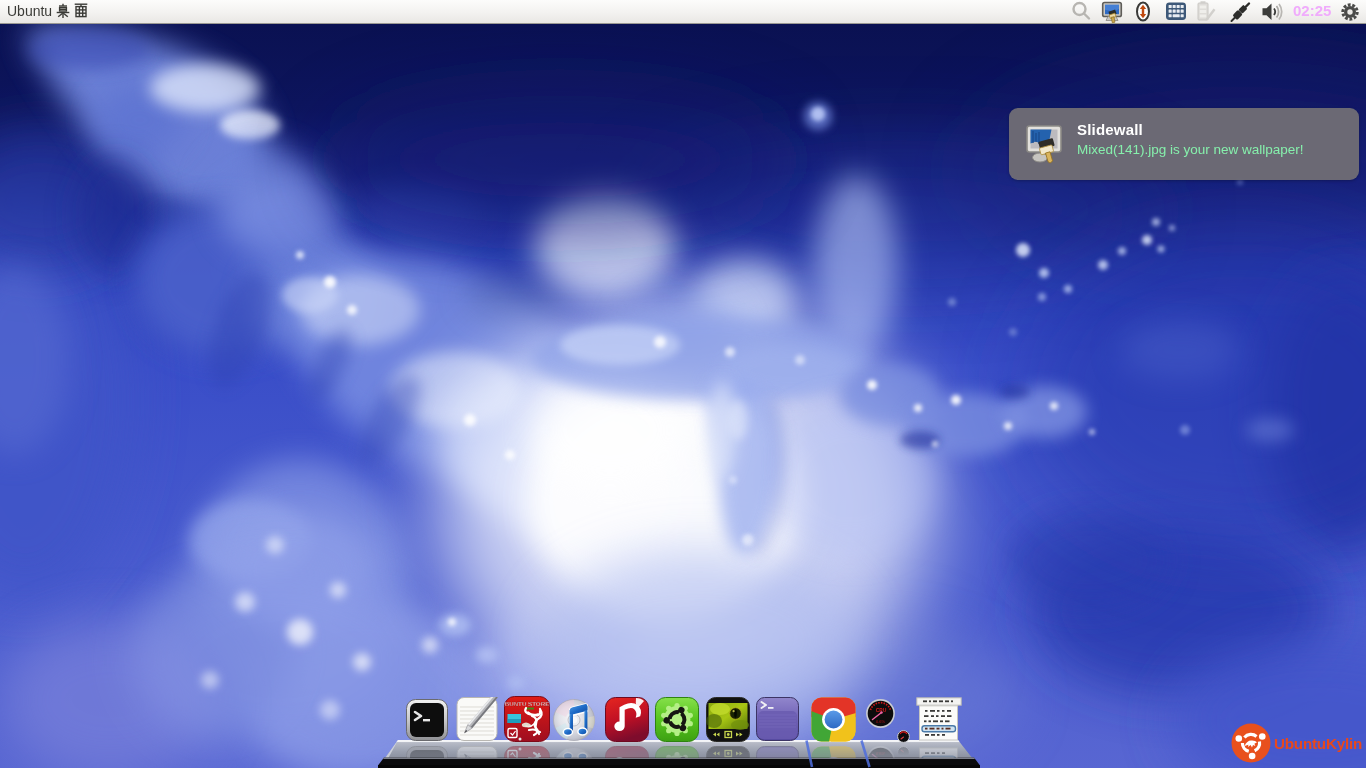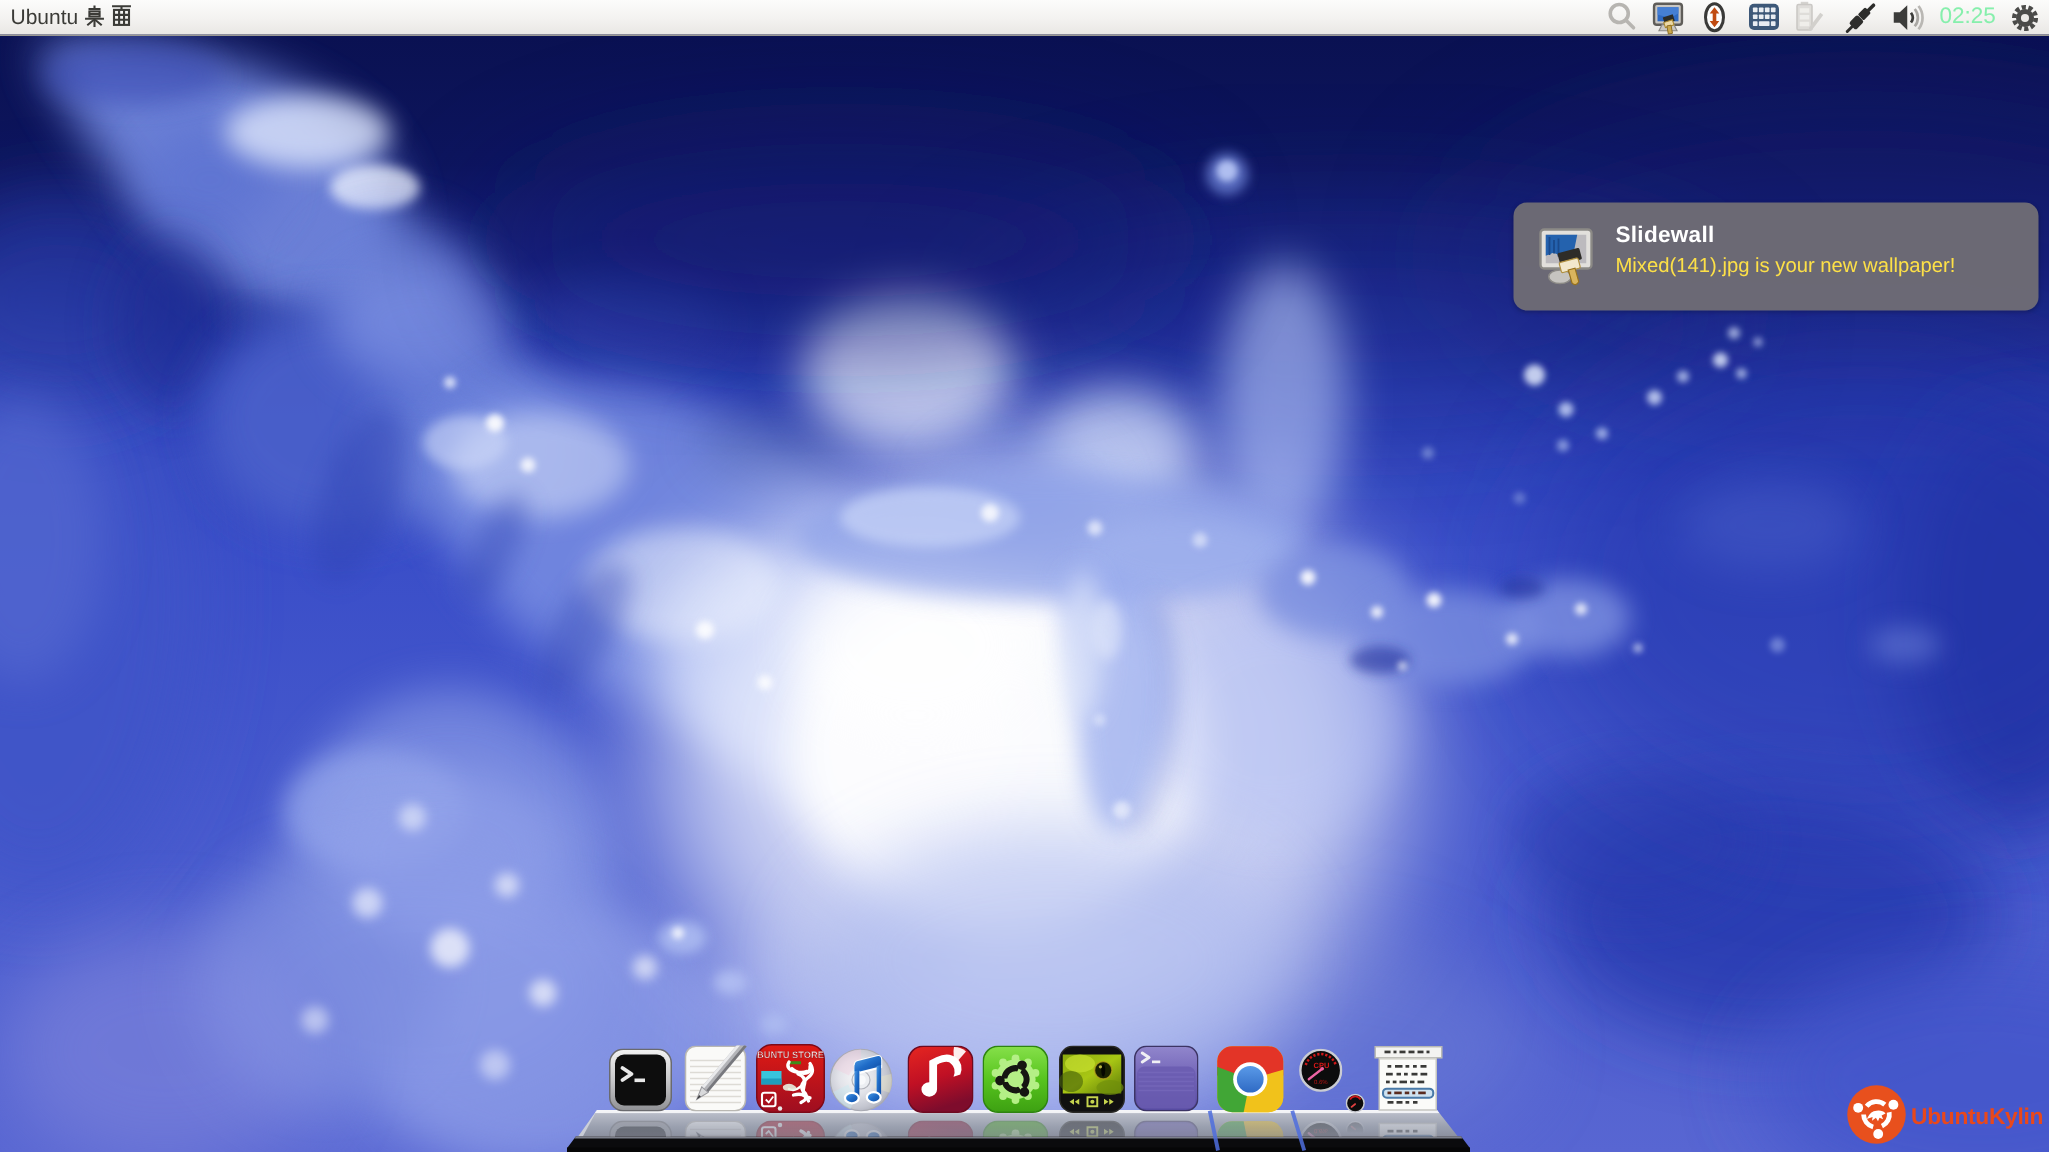--- a/index.html
+++ b/index.html
@@ -1,23 +1,23 @@
 <!DOCTYPE html>
 <html><head>
 <meta charset="utf-8">
 <style>
 html,body{margin:0;padding:0;width:1366px;height:768px;overflow:hidden;background:#3c50c8;font-family:"Liberation Sans",sans-serif;}
 #wall{position:absolute;left:0;top:0;}
 #panel{position:absolute;left:0;top:0;width:1366px;height:24px;background:linear-gradient(#fcfcfb,#f3f2f0 55%,#e9e7e4);border-bottom:1px solid #9a9892;box-sizing:border-box;z-index:30;}
 #ptitle{position:absolute;left:7px;top:3px;z-index:35;font-size:14px;font-weight:normal;color:#3b3b37;letter-spacing:0px;}
 #tray{position:absolute;right:0;top:0;height:24px;z-index:31;}
-#clock{position:absolute;left:1293px;top:2px;font-size:15px;color:#86efac;z-index:32;}
-#notif{position:absolute;left:1009px;top:108px;width:350px;height:72px;background:rgba(109,107,116,0.98);border-radius:9px;z-index:20;box-shadow:0 1px 3px rgba(0,0,0,0.25);margin-top:27px;}
+#clock{position:absolute;left:1293px;top:2px;font-size:15px;color:#f0abfc;z-index:32;font-weight:bold;}
+#notif{position:absolute;left:1009px;top:108px;width:350px;height:72px;background:rgba(109,107,116,0.98);border-radius:9px;z-index:20;box-shadow:0 1px 3px rgba(0,0,0,0.25);}
 #ntitle{position:absolute;left:68px;top:13px;font-size:15px;font-weight:bold;color:#fff;letter-spacing:0.2px;}
-#ntext{position:absolute;left:68px;top:34px;font-size:13.5px;color:#fde047;}
+#ntext{position:absolute;left:68px;top:34px;font-size:13.5px;color:#86efac;}
 .icon{position:absolute;z-index:12;}
 #refs{position:absolute;left:0;top:741px;width:1366px;height:17px;overflow:hidden;z-index:11;}
 .ref{position:absolute;transform:scaleY(-1);opacity:0.5;-webkit-mask-image:linear-gradient(to top,rgba(0,0,0,0.9) 0%,rgba(0,0,0,0.35) 40%,transparent 75%);mask-image:linear-gradient(to top,rgba(0,0,0,0.9) 0%,rgba(0,0,0,0.35) 40%,transparent 75%);}
 #dockbase{position:absolute;left:0;top:688px;z-index:10;}
 #seps{position:absolute;left:0;top:688px;z-index:13;}
 #uklogo{position:absolute;left:1228px;top:720px;z-index:15;}
 </style>
 </head>
 <body>
 <svg id="wall" width="1366" height="768" viewBox="0 0 1366 768">

